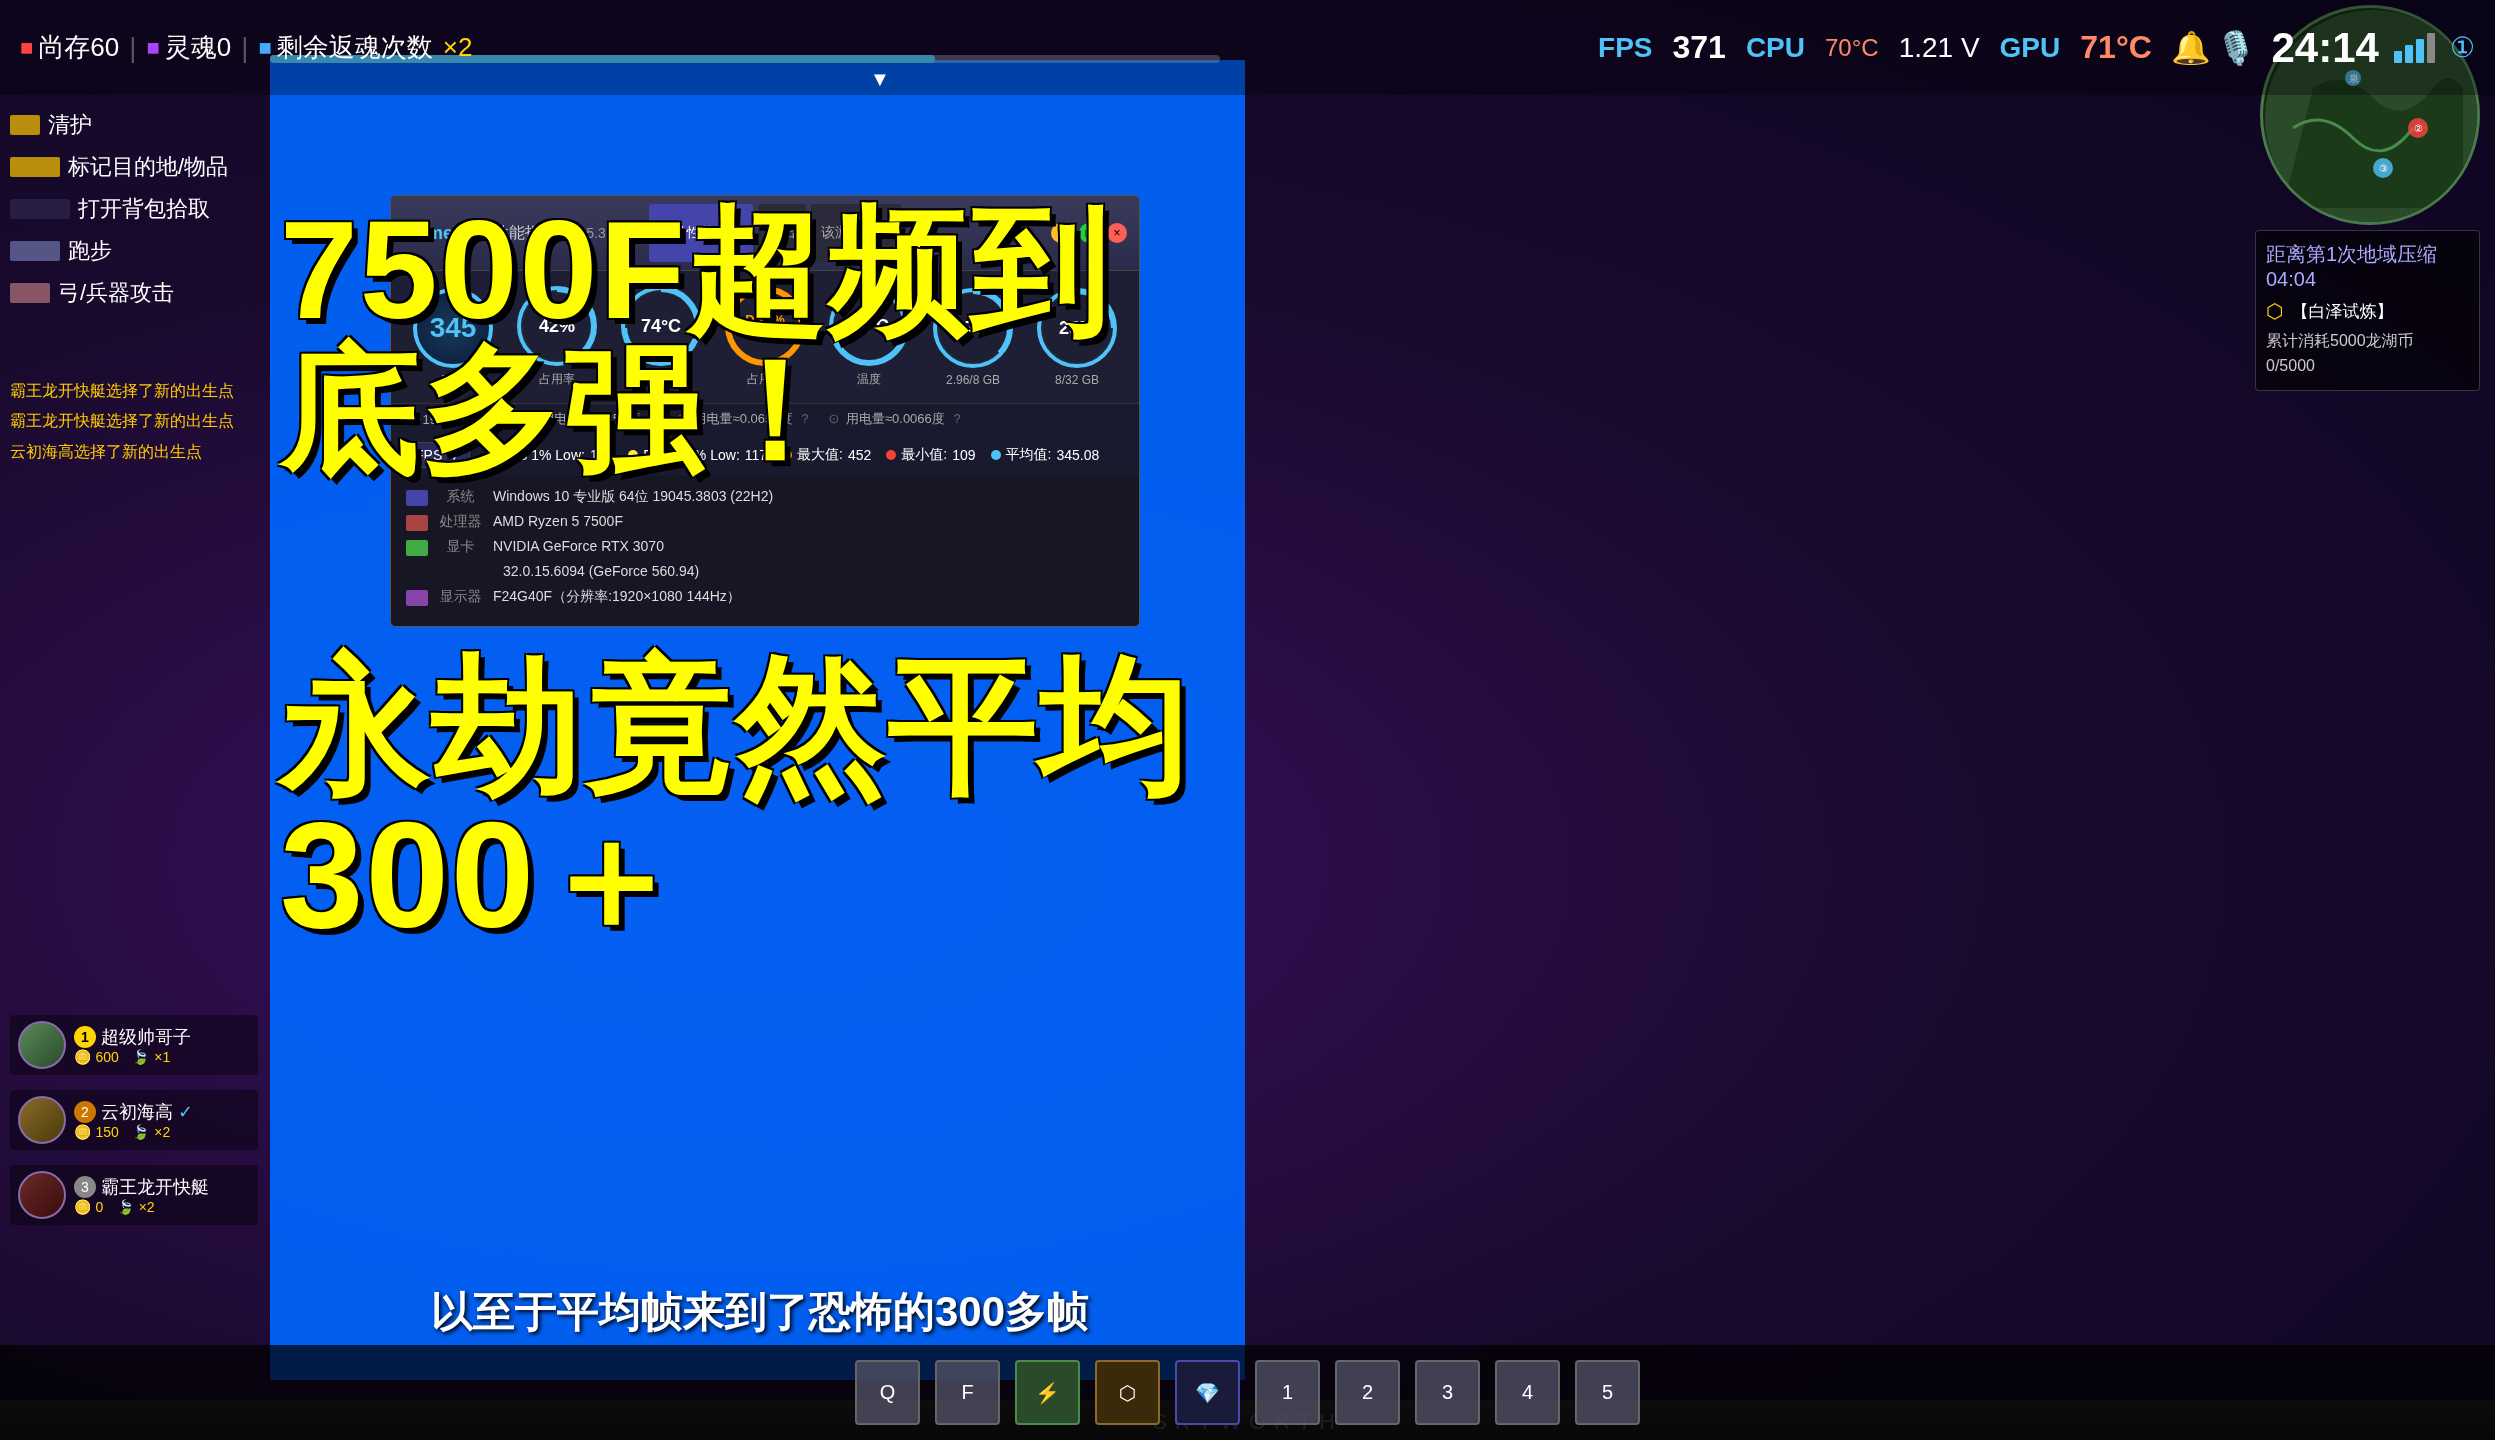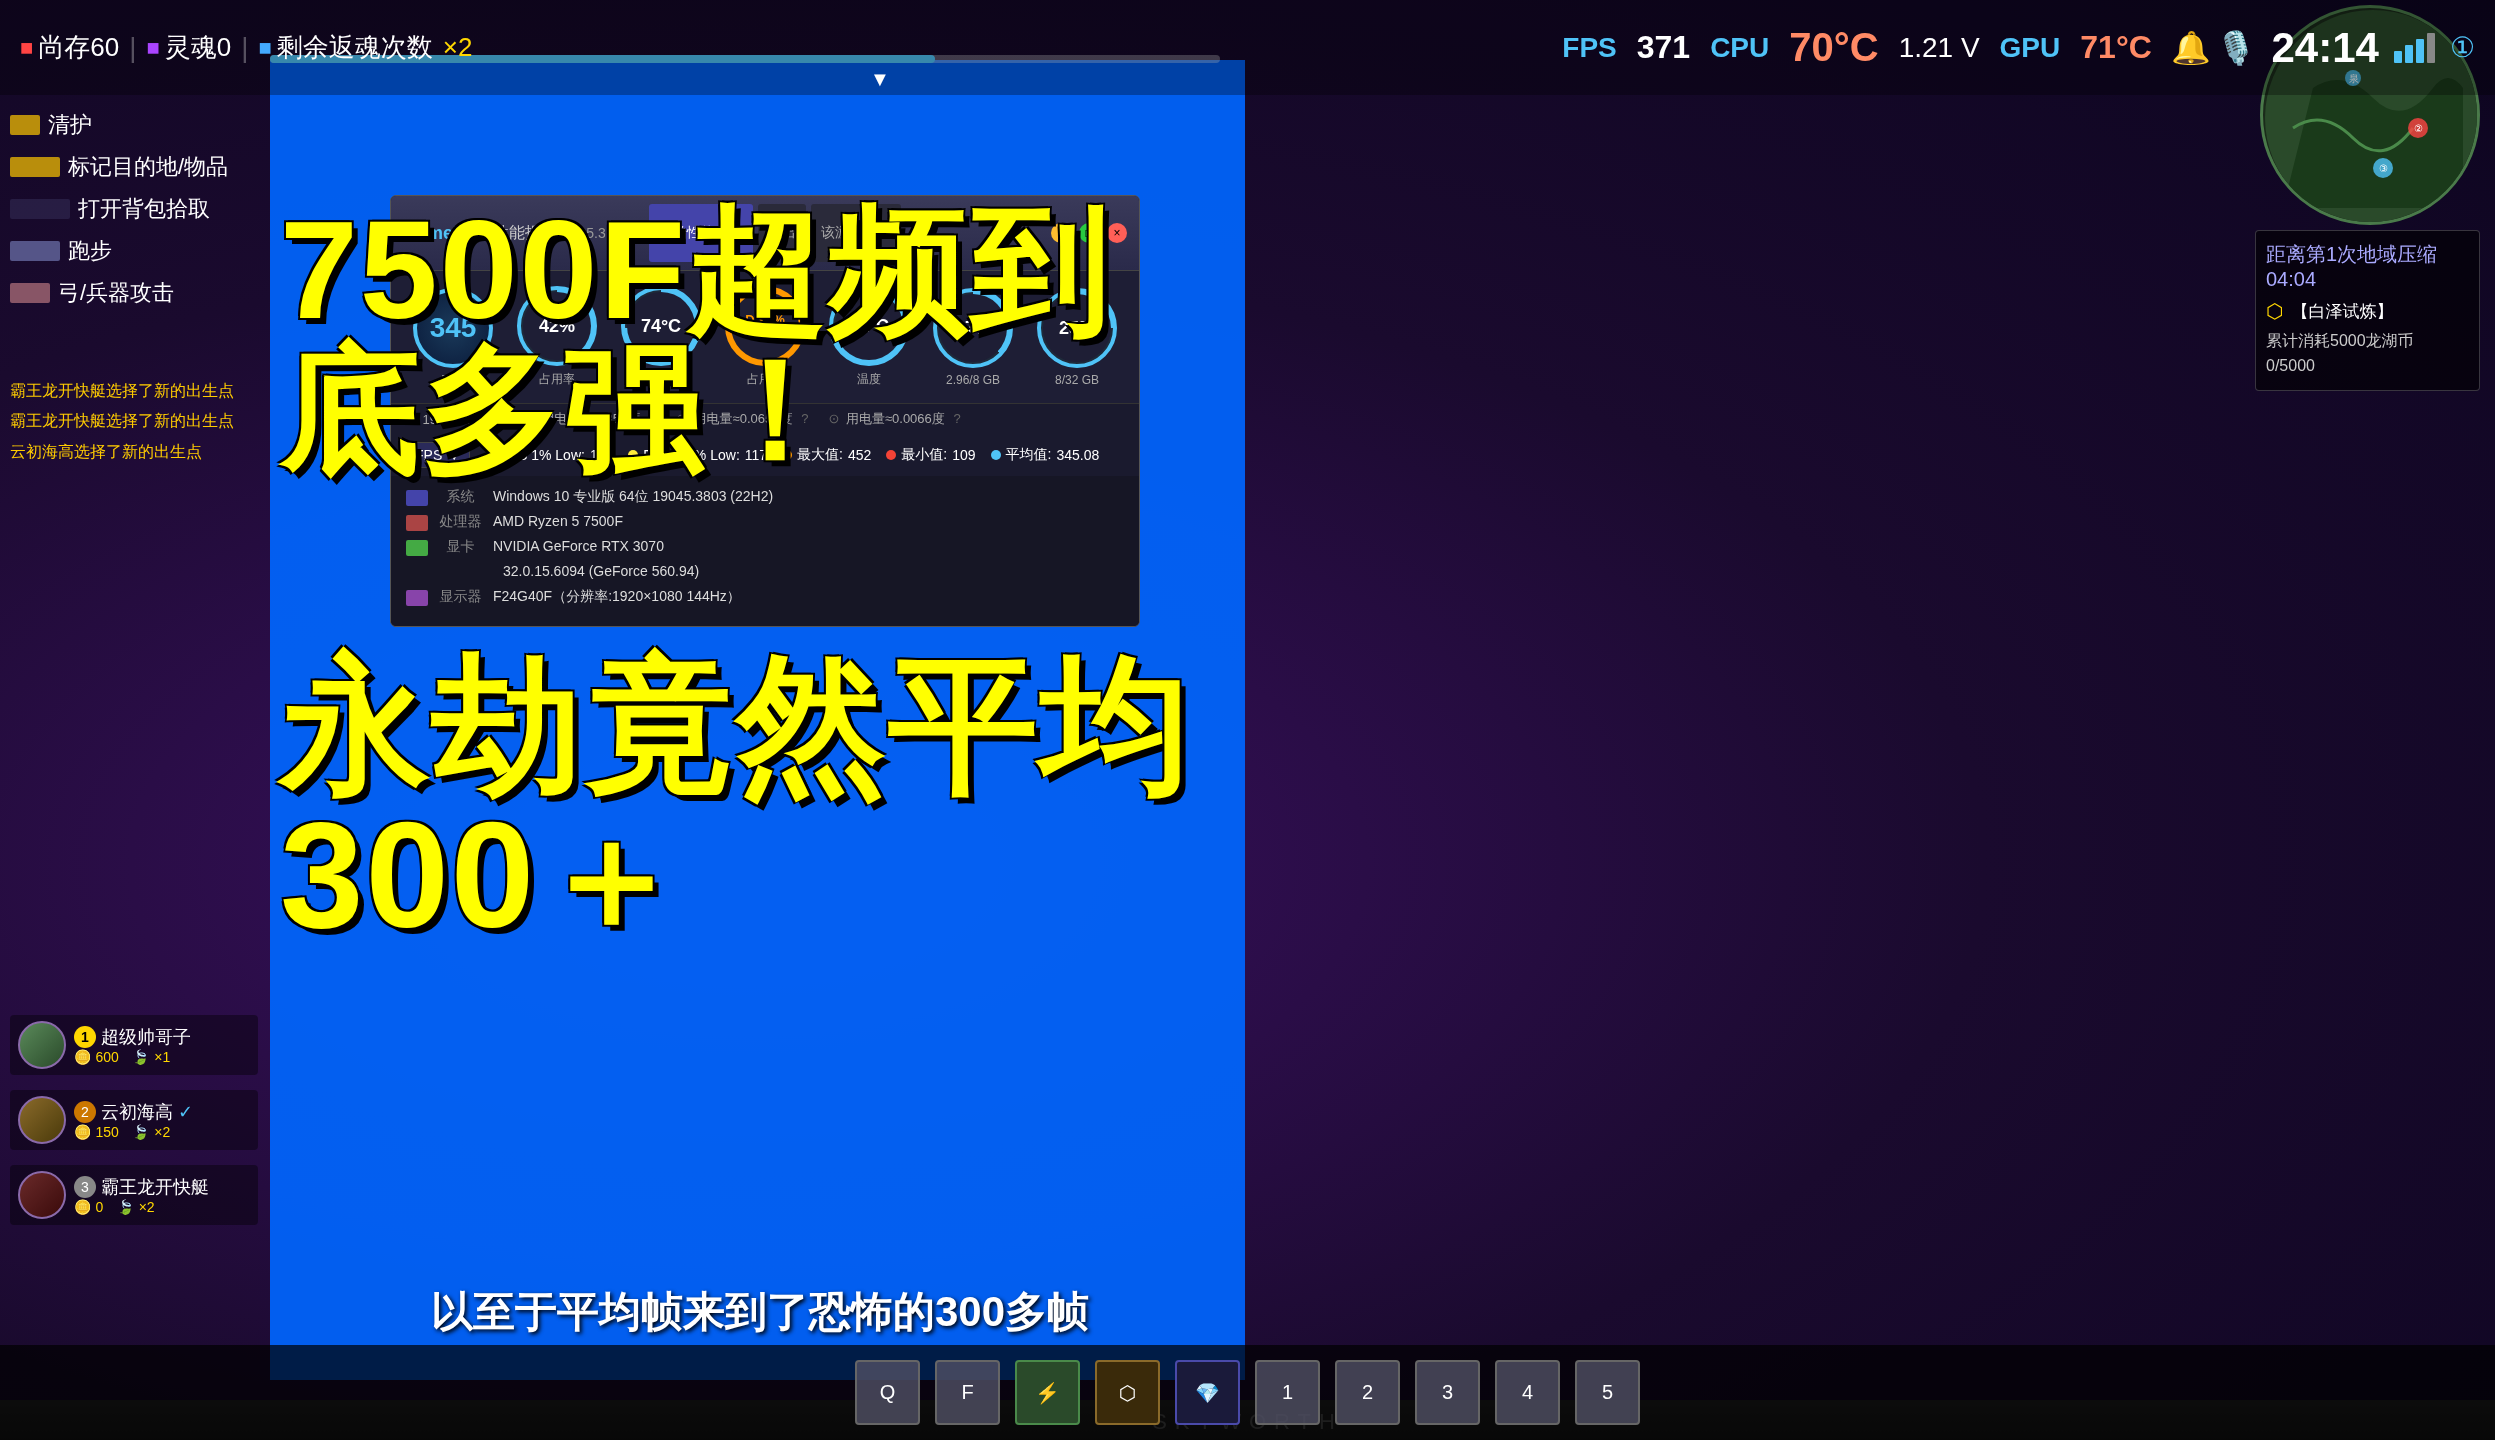--- a/index.html
+++ b/index.html
@@ -645,21 +645,21 @@
       <span style="color:#44aaff; font-size:22px;">■</span>
       <span style="color:#fff; font-size:26px;">剩余返魂次数</span>
       <span style="color:#ffd700; font-size:26px; margin-left:5px;">×2</span>
     </div>
   </div>
 
   <div class="hud-center">
     <span style="color:#4fc3f7; font-size:28px; font-weight:bold;">FPS</span>
     <span style="color:#fff; font-size:32px; font-weight:bold;">371</span>
     <span style="color:#4fc3f7; font-size:28px; font-weight:bold;">CPU</span>
-    <span style="color:#ff8a65; font-size:40px; font-weight:bold;">70°C</span>
+    <span style="color:#ff8a65; font-size:24px; font-weight:normal;">70°C</span>
     <span style="color:#fff; font-size:28px;">1.21 V</span>
     <span style="color:#4fc3f7; font-size:28px; font-weight:bold;">GPU</span>
     <span style="color:#ff8a65; font-size:32px; font-weight:bold;">71°C</span>
   </div>
 
   <div style="position:absolute; top:68px; left:870px; color:#fff; font-size:20px; z-index:200;">▼</div>
 
   <div class="hud-right">
     <div style="color:#fff; font-size:32px; display:flex; gap:5px; align-items:center;">
       <span>🔔</span>

